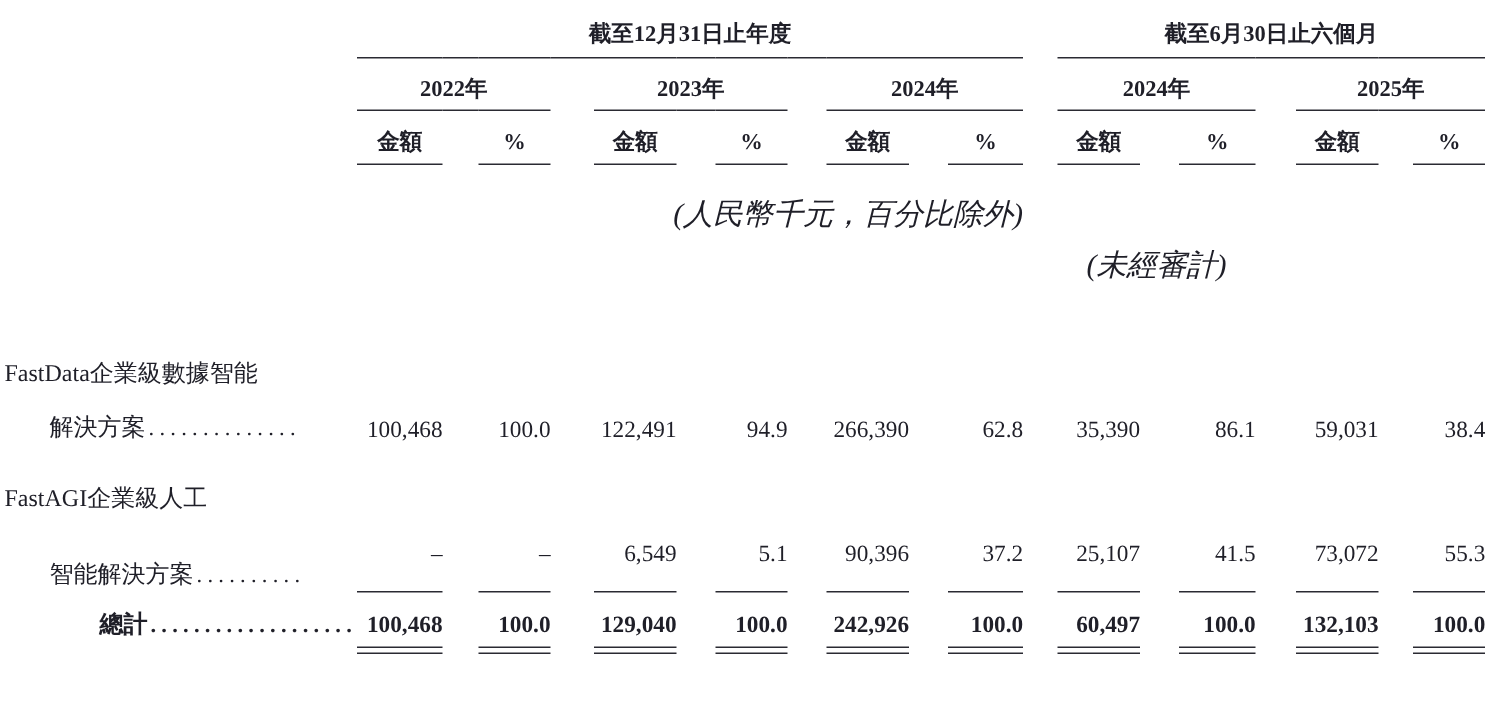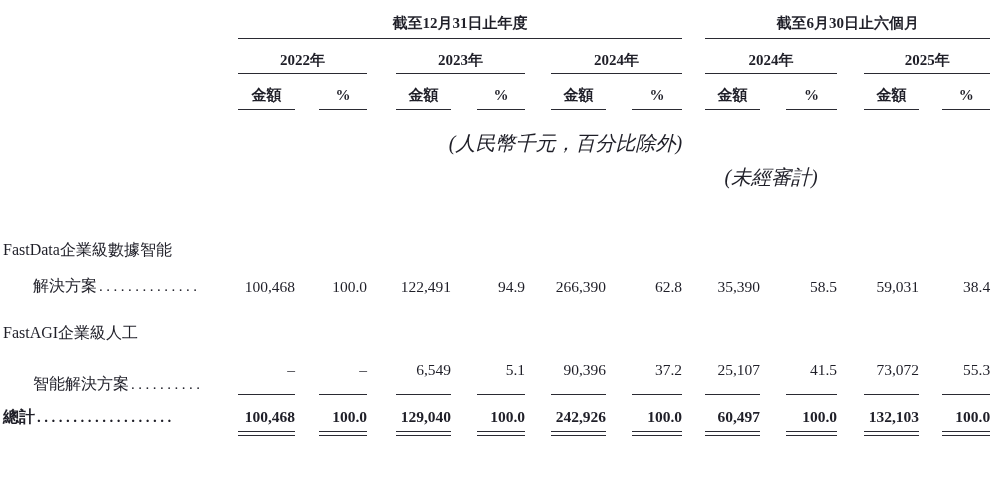--- a/index.html
+++ b/index.html
@@ -17,21 +17,21 @@
     margin-left: 3px;
   }
   td {
     padding: 0;
     vertical-align: bottom;
     font-size: 15.5px;
     line-height: 1.3;
     white-space: nowrap;
     overflow: visible;
   }
-  .b    { font-weight: bold; }
+  .b    { font-weight: bold; text-align: right; }
   .num  { text-align: right; }
   .ctr  { text-align: center; }
   .rgt  { text-align: right; }
   .bb   { border-bottom: 1.6px solid #2a2a32; }
   .note { font-style: italic; font-size: 20px; }
   .lbl  { font-size: 16px; }
   .indent { padding-left: 30px; }
   .leader { letter-spacing: 3.5px; padding-left: 2px; font-size: 15px; }
   .dbl  { height: 3px; border-top: 1.6px solid #2a2a32; border-bottom: 1.6px solid #2a2a32; margin-top: 4px; }
 
@@ -146,21 +146,21 @@
     <td class="num">122,491</td>
     <td></td>
     <td class="num">94.9</td>
     <td></td>
     <td class="num">266,390</td>
     <td></td>
     <td class="num">62.8</td>
     <td></td>
     <td class="num">35,390</td>
     <td></td>
-    <td class="num">58.5</td>
+    <td class="num">86.1</td>
     <td></td>
     <td class="num">59,031</td>
     <td></td>
     <td class="num">38.4</td>
   </tr>
 
   <tr class="r-lbl2">
     <td colspan="20" class="lbl">FastAGI企業級人工</td>
   </tr>
 

